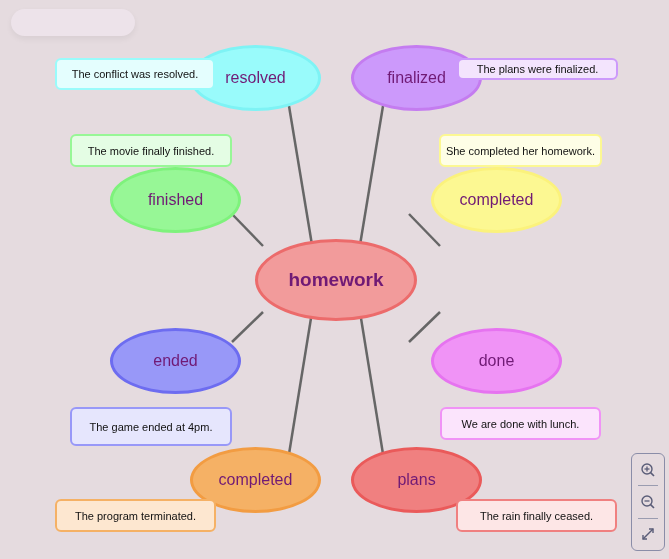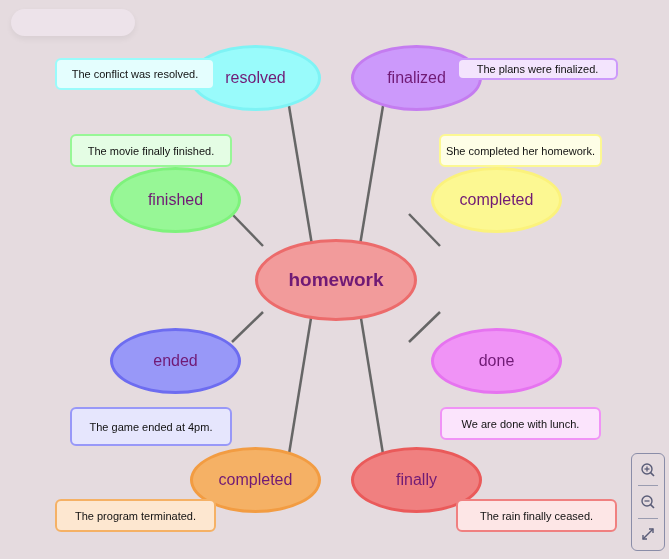--- a/index.html
+++ b/index.html
@@ -68,21 +68,21 @@
 <div class="node" id="n-ended" style="left: 110px; top: 328px; width: 131px; height: 66px; background: rgb(152, 152, 248); border-color: rgb(109, 108, 240);">
     <span>ended</span>
   </div>
 <div class="node" id="n-done" style="left: 431px; top: 328px; width: 131px; height: 66px; background: rgb(240, 147, 246); border-color: rgb(230, 115, 240);">
     <span>done</span>
   </div>
 <div class="node" id="n-terminated" style="left: 190px; top: 447px; width: 131px; height: 66px; background: rgb(245, 177, 101); border-color: rgb(242, 156, 66);">
     <span>completed</span>
   </div>
 <div class="node" id="n-ceased" style="left: 351px; top: 447px; width: 131px; height: 66px; background: rgb(240, 128, 128); border-color: rgb(234, 90, 90);">
-    <span>finally</span>
+    <span>plans</span>
   </div>
 
 <div class="node center" id="n-center" style="left: 255px; top: 239px; width: 162px; height: 82px; background: rgb(242, 155, 155); border-color: rgb(236, 107, 107);">
     <span>homework</span>
   </div>
 
 <div class="note" id="t-resolved" style="left: 55px; top: 58px; width: 160px; height: 32px; background: rgb(228, 254, 254); border-color: rgb(153, 251, 251);">
     <span>The conflict was resolved.</span>
   </div>
 <div class="note" id="t-finalized" style="left: 457px; top: 58px; width: 161px; height: 22px; background: rgb(243, 228, 253); border-color: rgb(204, 153, 251);">

